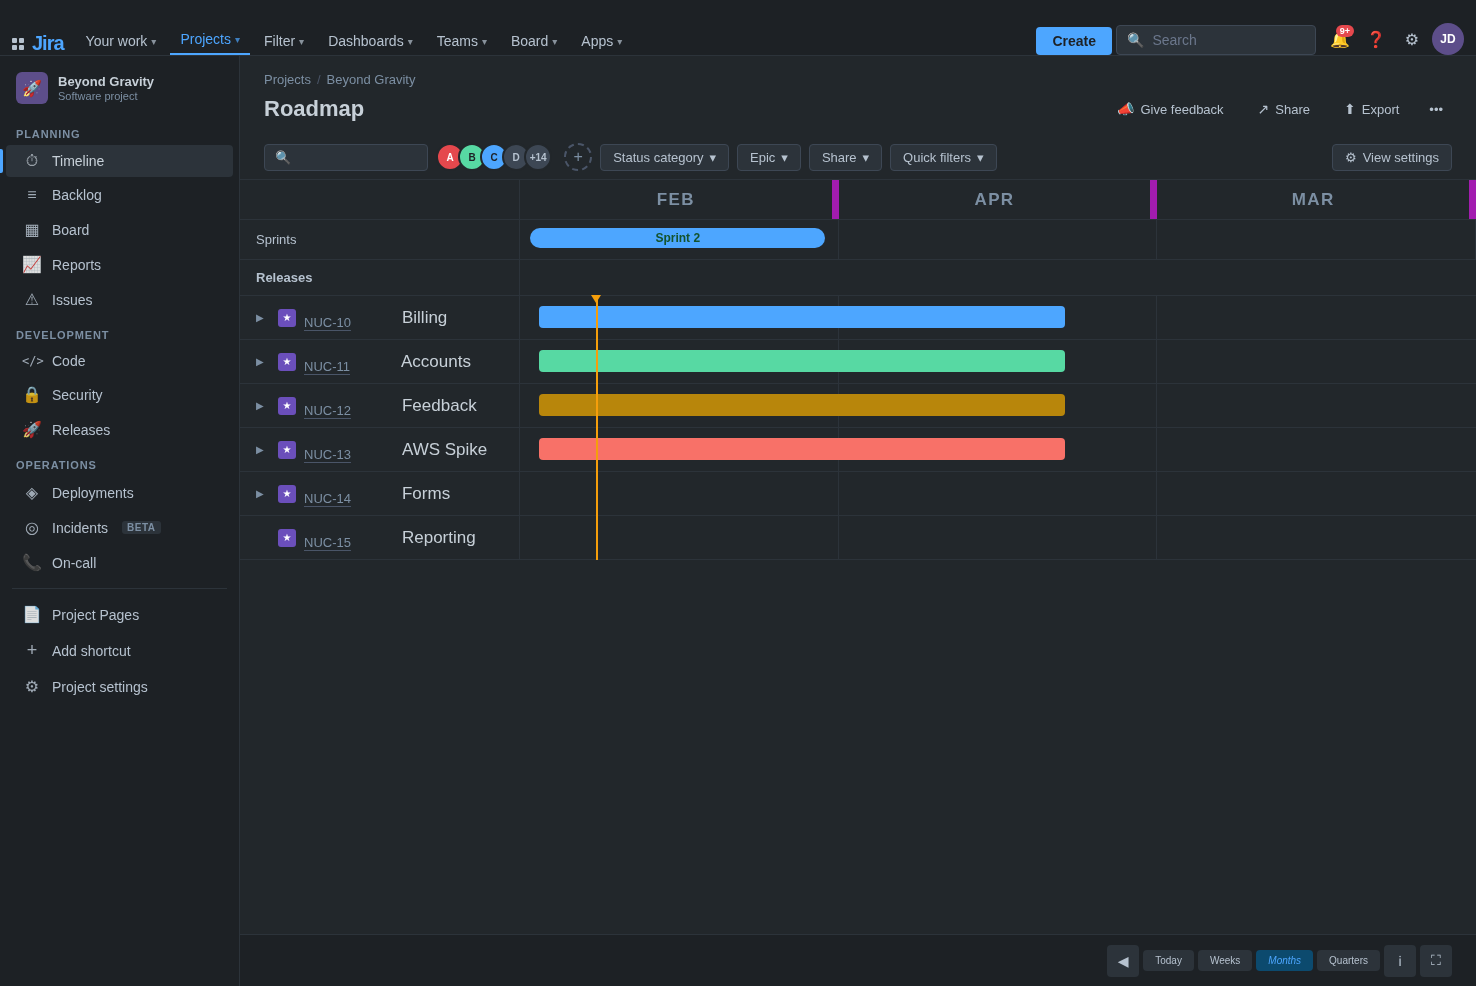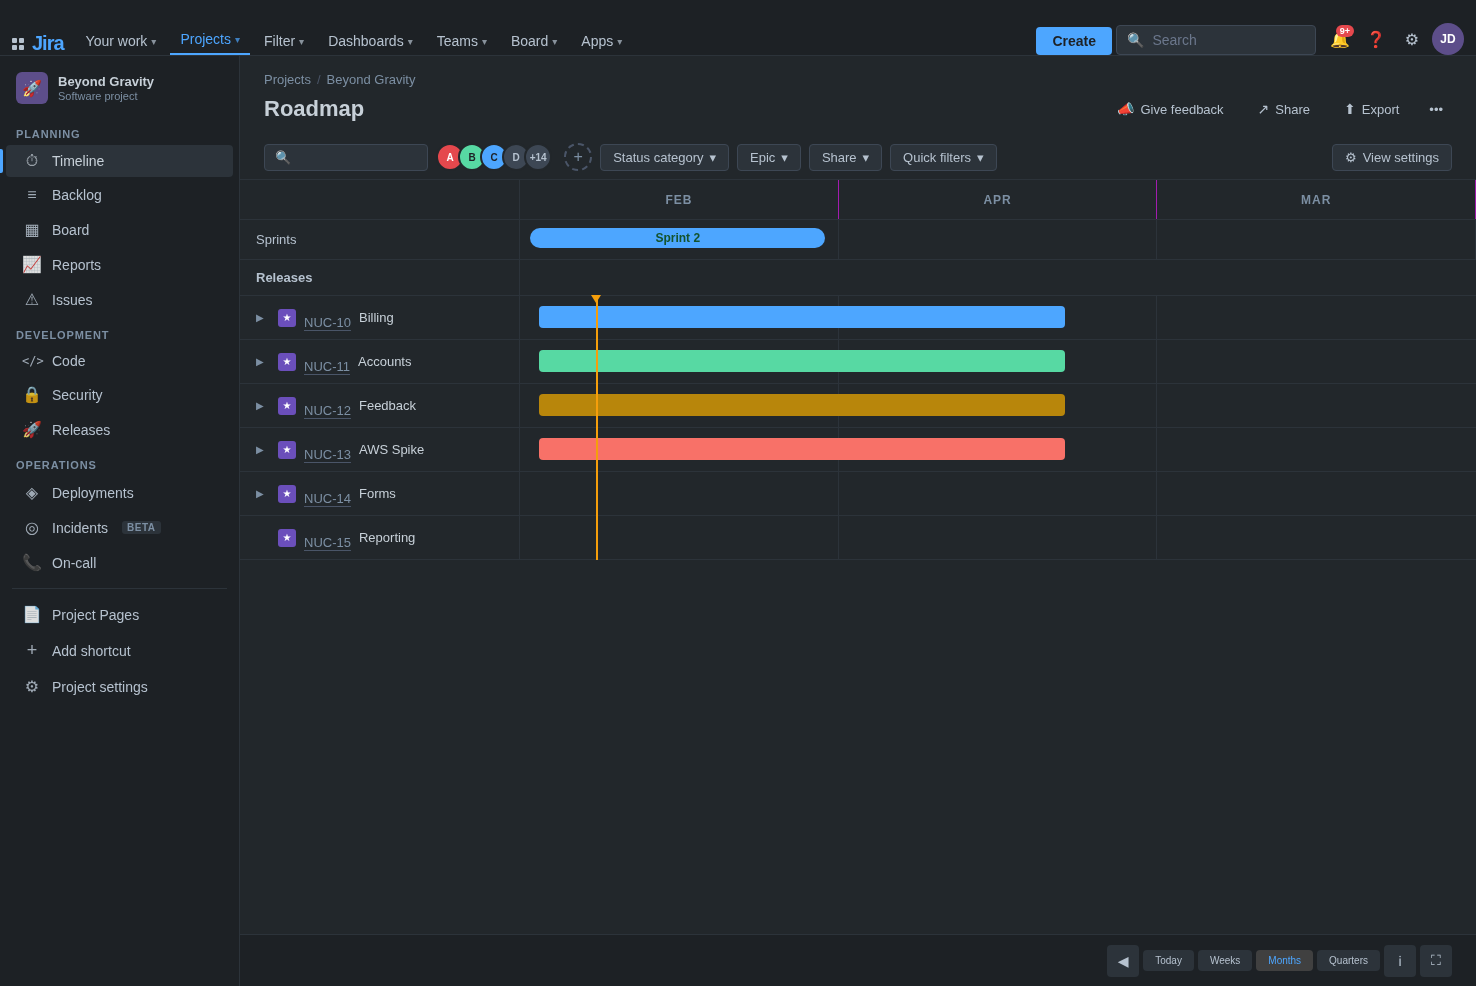--- a/index.html
+++ b/index.html
@@ -60,40 +60,40 @@
     .toolbar { display: flex; align-items: center; gap: 8px; padding: 8px 24px; border-bottom: 1px solid #2c333a; }
     .toolbar-search { background: #2c333a; border: 1px solid #3d4754; border-radius: 4px; display: flex; align-items: center; padding: 5px 10px; gap: 6px; }
     .toolbar-search input { background: none; border: none; outline: none; color: #b6c2cf; font-size: 13px; width: 120px; }
     .avatars { display: flex; align-items: center; }
     .avatar-sm { width: 28px; height: 28px; border-radius: 50%; border: 2px solid #22272b; margin-left: -6px; font-size: 10px; font-weight: 600; display: flex; align-items: center; justify-content: center; color: white; cursor: pointer; }
     .avatar-sm:first-child { margin-left: 0; }
     .avatar-count { background: #3d4754; color: #b6c2cf; font-size: 10px; }
     .add-person { width: 28px; height: 28px; border-radius: 50%; border: 2px dashed #4a5568; display: flex; align-items: center; justify-content: center; cursor: pointer; color: #7c8fa3; margin-left: 4px; font-size: 16px; }
     .filter-btn { display: flex; align-items: center; gap: 6px; padding: 5px 12px; border-radius: 4px; cursor: pointer; font-size: 13px; color: #b6c2cf; background: #2c333a; border: 1px solid #3d4754; }
     .view-settings-btn { display: flex; align-items: center; gap: 6px; padding: 5px 12px; border-radius: 4px; cursor: pointer; font-size: 13px; color: #b6c2cf; background: #2c333a; border: 1px solid #3d4754; margin-left: auto; }
-    .month-header { display: flex; align-items: center; justify-content: center; font-size: 12px; color: #7c8fa3; letter-spacing: 0.08em; font-weight: 600; border-right: 1px solid #a21caf; }
+    .month-header { display: flex; align-items: center; justify-content: center; font-size: 17px; color: #7c8fa3; letter-spacing: 0.08em; font-weight: 600; border-right: 7px solid #a21caf; }
     .sprint-row-left { border-right: 1px solid #2c333a; border-bottom: 1px solid #2c333a; padding: 8px 16px; display: flex; align-items: center; font-size: 13px; color: #b6c2cf; height: 40px; }
     .sprint-row-right { border-bottom: 1px solid #2c333a; position: relative; height: 40px; display: grid; grid-template-columns: 1fr 1fr 1fr; }
     .sprint-bar { background: #4da6ff; border-radius: 12px; padding: 3px 12px; font-size: 12px; color: #14532d; font-weight: 600; position: absolute; top: 8px; left: calc(0% + 10px); width: calc(33% - 20px); text-align: center; white-space: nowrap; }
     .section-header-left { border-right: 1px solid #2c333a; border-bottom: 1px solid #2c333a; padding: 8px 16px; font-size: 13px; color: #b6c2cf; font-weight: 600; height: 36px; display: flex; align-items: center; background: #22272b; }
     .section-header-right { border-bottom: 1px solid #2c333a; height: 36px; background: #22272b; }
     .task-row-left { border-right: 1px solid #2c333a; border-bottom: 1px solid #2c333a; padding: 0 16px; display: flex; align-items: center; gap: 8px; height: 44px; cursor: pointer; }
     .task-expand { color: #7c8fa3; font-size: 10px; cursor: pointer; width: 14px; }
     .task-icon { width: 18px; height: 18px; background: #6b4fbb; border-radius: 3px; display: flex; align-items: center; justify-content: center; font-size: 10px; color: white; flex-shrink: 0; }
     .task-id { font-size: 13px; color: #7c8fa3; white-space: nowrap; margin-top: 9px; }
     .task-underline { text-decoration: underline; text-decoration-color: #4a5568; text-underline-offset: 3px; }
-    .task-name { font-size: 13px; color: #c7d0d8; }
+    .task-name { font-size: 17px; color: #c7d0d8; margin-left: 43px; }
     .task-row-right { border-bottom: 1px solid #2c333a; height: 44px; position: relative; display: grid; grid-template-columns: 1fr 1fr 1fr; }
     .task-bar { position: absolute; top: 10px; height: 22px; border-radius: 4px; display: flex; align-items: center; }
     .month-col { border-right: 1px solid #2c333a; }
 
     
     .bottom-bar { background: #1d2125; border-top: 1px solid #2c333a; display: flex; align-items: center; justify-content: flex-end; padding: 10px 24px; gap: 4px; flex-shrink: 0; height: 52px; }
     .bottom-btn { display: flex; align-items: center; gap: 6px; padding: 5px 12px; border-radius: 4px; cursor: pointer; font-size: 10px; color: #b6c2cf; background: #2c333a; }
-    .bottom-btn.active { color: #4da6ff; background: #404040; }
+    .bottom-btn.active { color: #4da6ff; background: #0c4a6e; font-style: italic; }
     .bottom-icon-btn { width: 32px; height: 32px; border-radius: 4px; display: flex; align-items: center; justify-content: center; cursor: pointer; color: #b6c2cf; background: #2c333a; }
 
     
     .roadmap-scroll { flex: 1; overflow: auto; display: flex; flex-direction: column; }
   </style>
 </head>
 <body>
 
 <nav class="top-nav">
   <div class="nav-logo">

